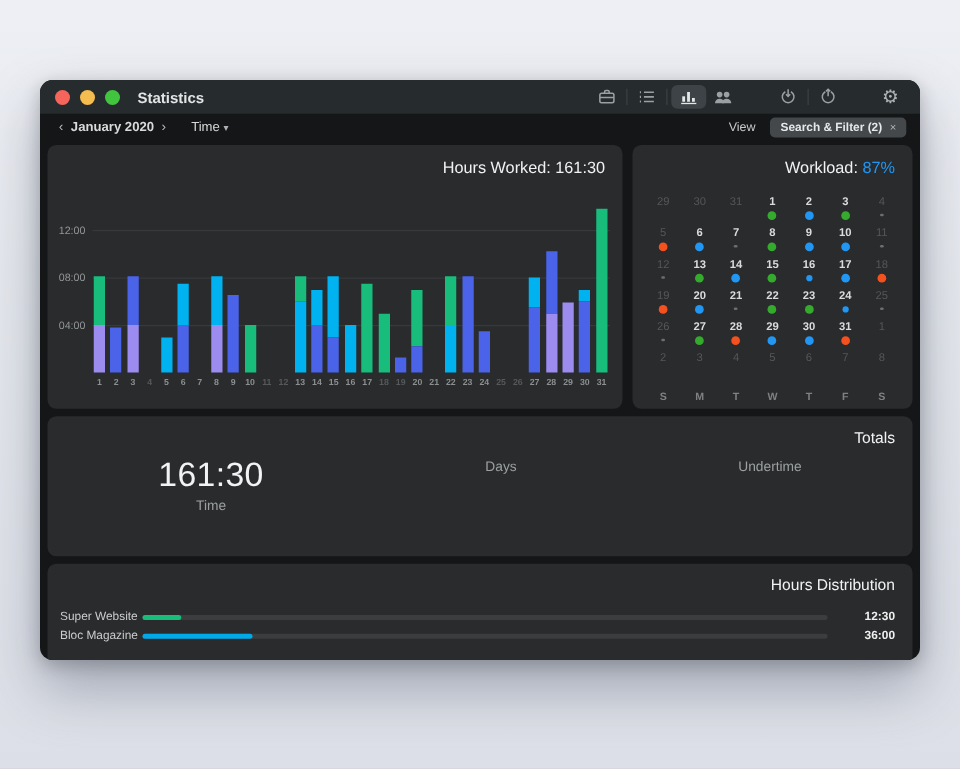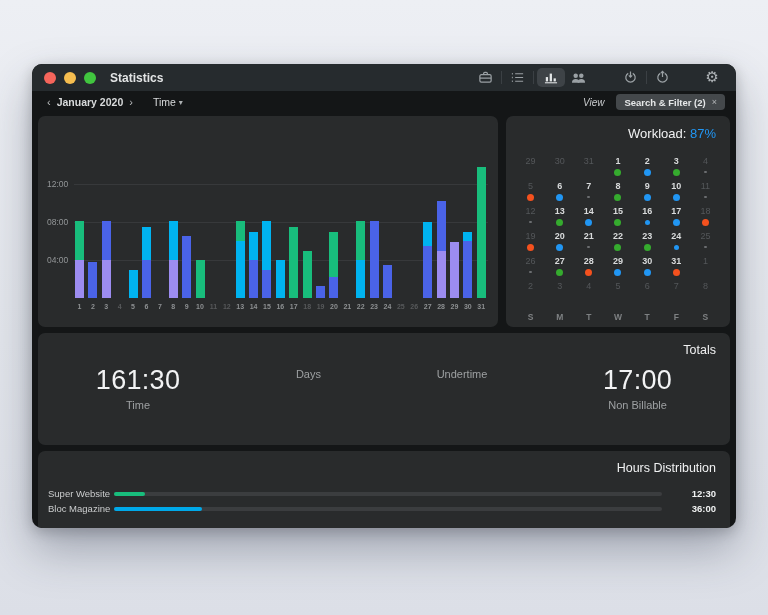--- a/index.html
+++ b/index.html
@@ -29,21 +29,21 @@
   .tb-sep{width:1px;height:13px;background:#3b4044;margin:0 3px;}
   .tb-gap{width:26px;}
   .gear{font-family:"DejaVu Sans",sans-serif;font-size:15px;color:#aeb3b6;line-height:1;}
   
   .navbar{height:22px;display:flex;align-items:center;padding:0 11px;font-size:10.5px;color:#d8dadb;}
   .chev{color:#b9bbbd;font-size:11px;padding:0 4px;}
   .period{font-weight:700;padding:0 2px;}
   .mode{margin-left:16px;display:flex;align-items:center;gap:3px;}
   .caret{font-family:"DejaVu Sans",sans-serif;font-size:8px;color:#aeb1b3;}
   .nav-right{margin-left:auto;display:flex;align-items:center;gap:12px;}
-  .view-btn{color:#c9cbcd;font-size:10px;font-style:italic;}
+  .view-btn{color:#c9cbcd;font-size:10px;}
   .filter-pill{background:#44484b;border-radius:4px;padding:2.5px 8px;font-size:9.5px;font-weight:700;color:#e6e8e9;display:flex;align-items:flex-start;gap:6px;}
   .filter-x{color:#b4b7b9;font-weight:400;font-size:9px;}
   
   .content{padding:3px 6px;display:flex;flex-direction:column;gap:6px;}
   .row1{display:flex;gap:8px;}
   .panel{background:#292b2c;border-radius:7px;position:relative;}
   .chart-panel{width:460px;height:211px;}
   .cal-panel{flex:1;height:211px;}
   .totals-panel{height:112px;}
   .dist-panel{height:112px;}
@@ -161,20 +161,21 @@
         <span>Search &amp; Filter (2)</span>
         <span class="filter-x">×</span>
       </span>
     </span>
   </div>
 
   <div class="content">
     <div class="row1">
 
       <div class="panel chart-panel">
+        <div class="panel-header">Hours Worked: 161:30</div>
         <div class="gridline gl-12"></div>
         <div class="gridline gl-08"></div>
         <div class="gridline gl-04"></div>
         <span class="ytick yt-12">12:00</span>
         <span class="ytick yt-08">08:00</span>
         <span class="ytick yt-04">04:00</span>
         <div class="bar-plot">
             <div class="day-col">
               <div class="seg" style="height: 38px; background: rgb(156, 140, 240);"></div>
               <div class="seg" style="height: 38.95px; background: rgb(24, 189, 124);"></div>
@@ -573,24 +574,20 @@
       <div class="stats">
           <div class="stat">
             <div class="stat-value" style="color: rgb(242, 243, 244);">161:30</div>
             <div class="stat-label">Time</div>
           </div>
           <div class="stat">
             <div class="stat-label">Days</div>
           </div>
           <div class="stat">
             <div class="stat-label">Undertime</div>
-          </div>
-          <div class="stat">
-            <div class="stat-value" style="color: rgb(242, 243, 244);">17:00</div>
-            <div class="stat-label">Non Billable</div>
           </div>
         </div>
     </div>
 
     <div class="panel dist-panel">
       <div class="panel-header" style="font-size:12.5px">Hours Distribution</div>
       <div class="dist-rows">
           <div class="dist-row">
             <span class="dist-label">Super Website</span>
             <span class="dist-track">

